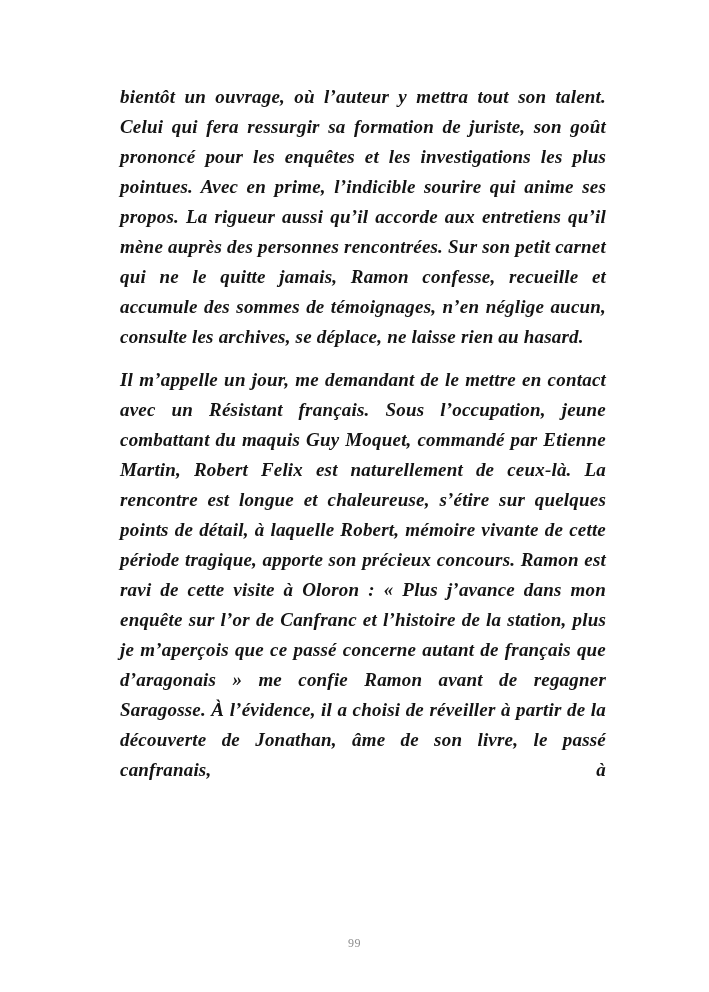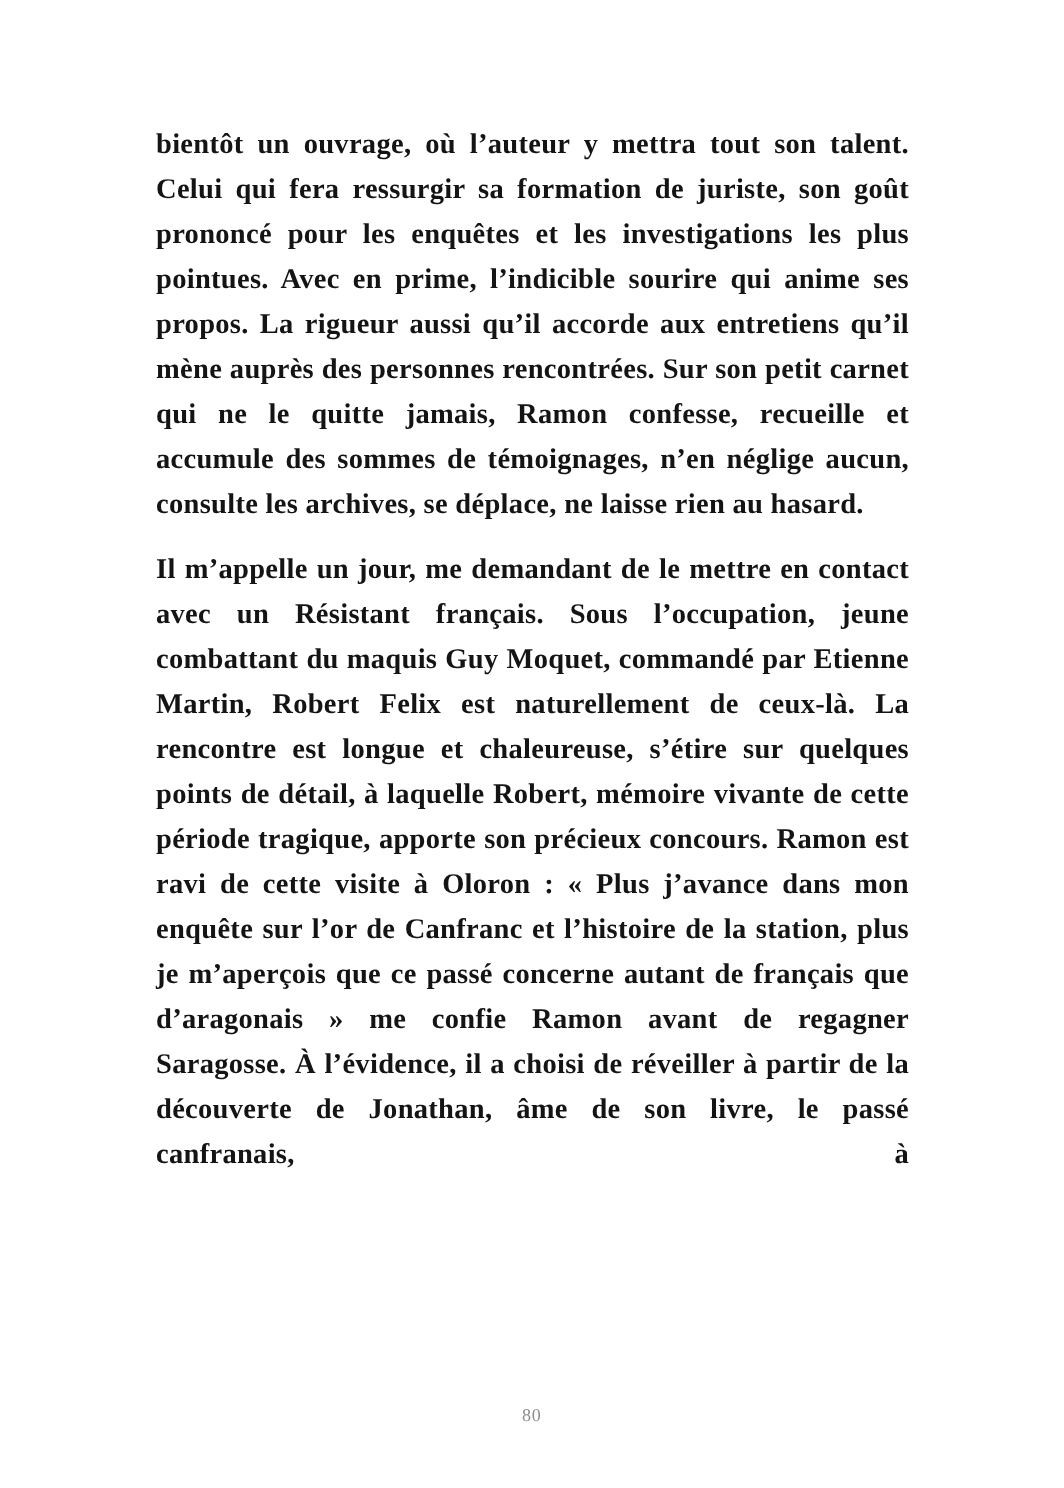--- a/index.html
+++ b/index.html
@@ -17,26 +17,27 @@
     overflow: hidden;
     box-sizing: border-box;
   }
   .content {
     position: absolute;
     left: 104px;
     top: 82px;
     width: 502px;
   }
   .content p {
-    margin: 0 0 13px 0;
+    margin: 0 0 13px 16px;
     font-size: 19px;
     line-height: 30px;
     font-weight: 700;
     text-align: justify;
     letter-spacing: 0.2px;
+    font-style: italic;
   }
   .content p.justify-last {
     text-align-last: justify;
   }
   .page-number {
     position: absolute;
     left: 0;
     right: 0;
     top: 936px;
     text-align: center;
@@ -47,14 +48,14 @@
   }
 </style>
 </head>
 <body>
 
 <div class="page">
   <div class="content">
     <p>bientôt un ouvrage, où l’auteur y mettra tout son talent. Celui qui fera ressurgir sa formation de juriste, son goût prononcé pour les enquêtes et les investigations les plus pointues. Avec en prime, l’indicible sourire qui anime ses propos. La rigueur aussi qu’il accorde aux entretiens qu’il mène auprès des personnes rencontrées. Sur son petit carnet qui ne le quitte jamais, Ramon confesse, recueille et accumule des sommes de témoignages, n’en néglige aucun, consulte les archives, se déplace, ne laisse rien au hasard.</p>
     <p class="justify-last">Il m’appelle un jour, me demandant de le mettre en contact avec un Résistant français. Sous l’occupation, jeune combattant du maquis Guy Moquet, commandé par Etienne Martin, Robert Felix est naturellement de ceux-là. La rencontre est longue et chaleureuse, s’étire sur quelques points de détail, à laquelle Robert, mémoire vivante de cette période tragique, apporte son précieux concours. Ramon est ravi de cette visite à Oloron : « Plus j’avance dans mon enquête sur l’or de Canfranc et l’histoire de la station, plus je m’aperçois que ce passé concerne autant de français que d’aragonais » me confie Ramon avant de regagner Saragosse. À l’évidence, il a choisi de réveiller à partir de la découverte de Jonathan, âme de son livre, le passé canfranais, à</p>
   </div>
-  <div class="page-number">80</div>
+  <div class="page-number">99</div>
 </div>
 
 </body></html>

